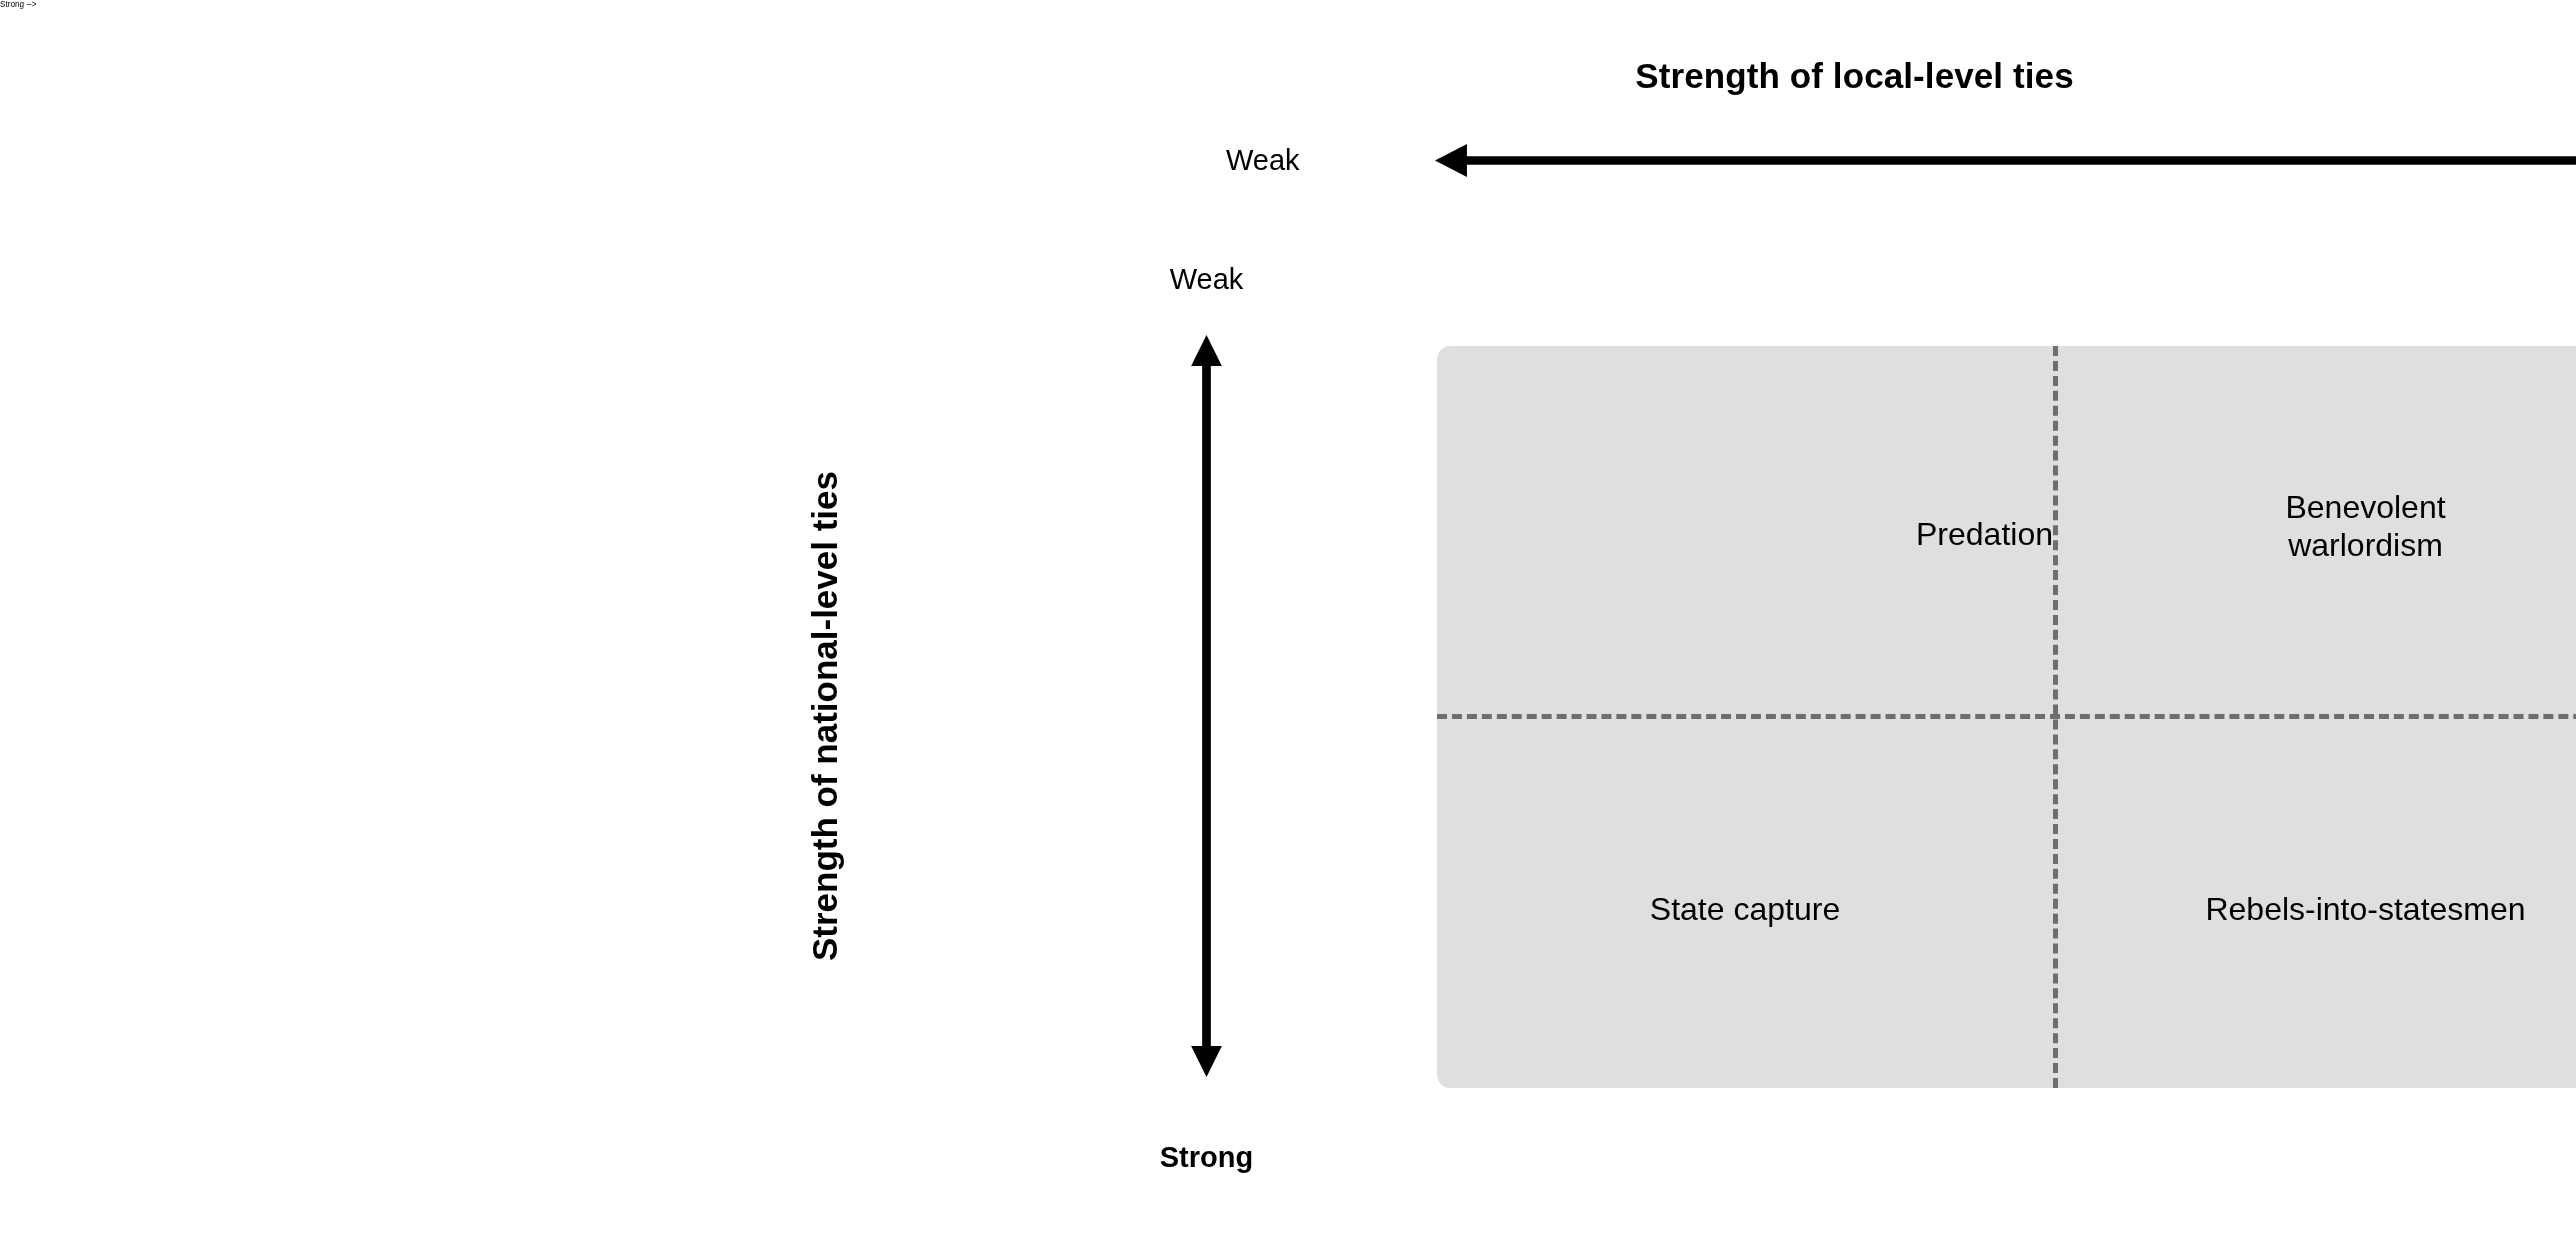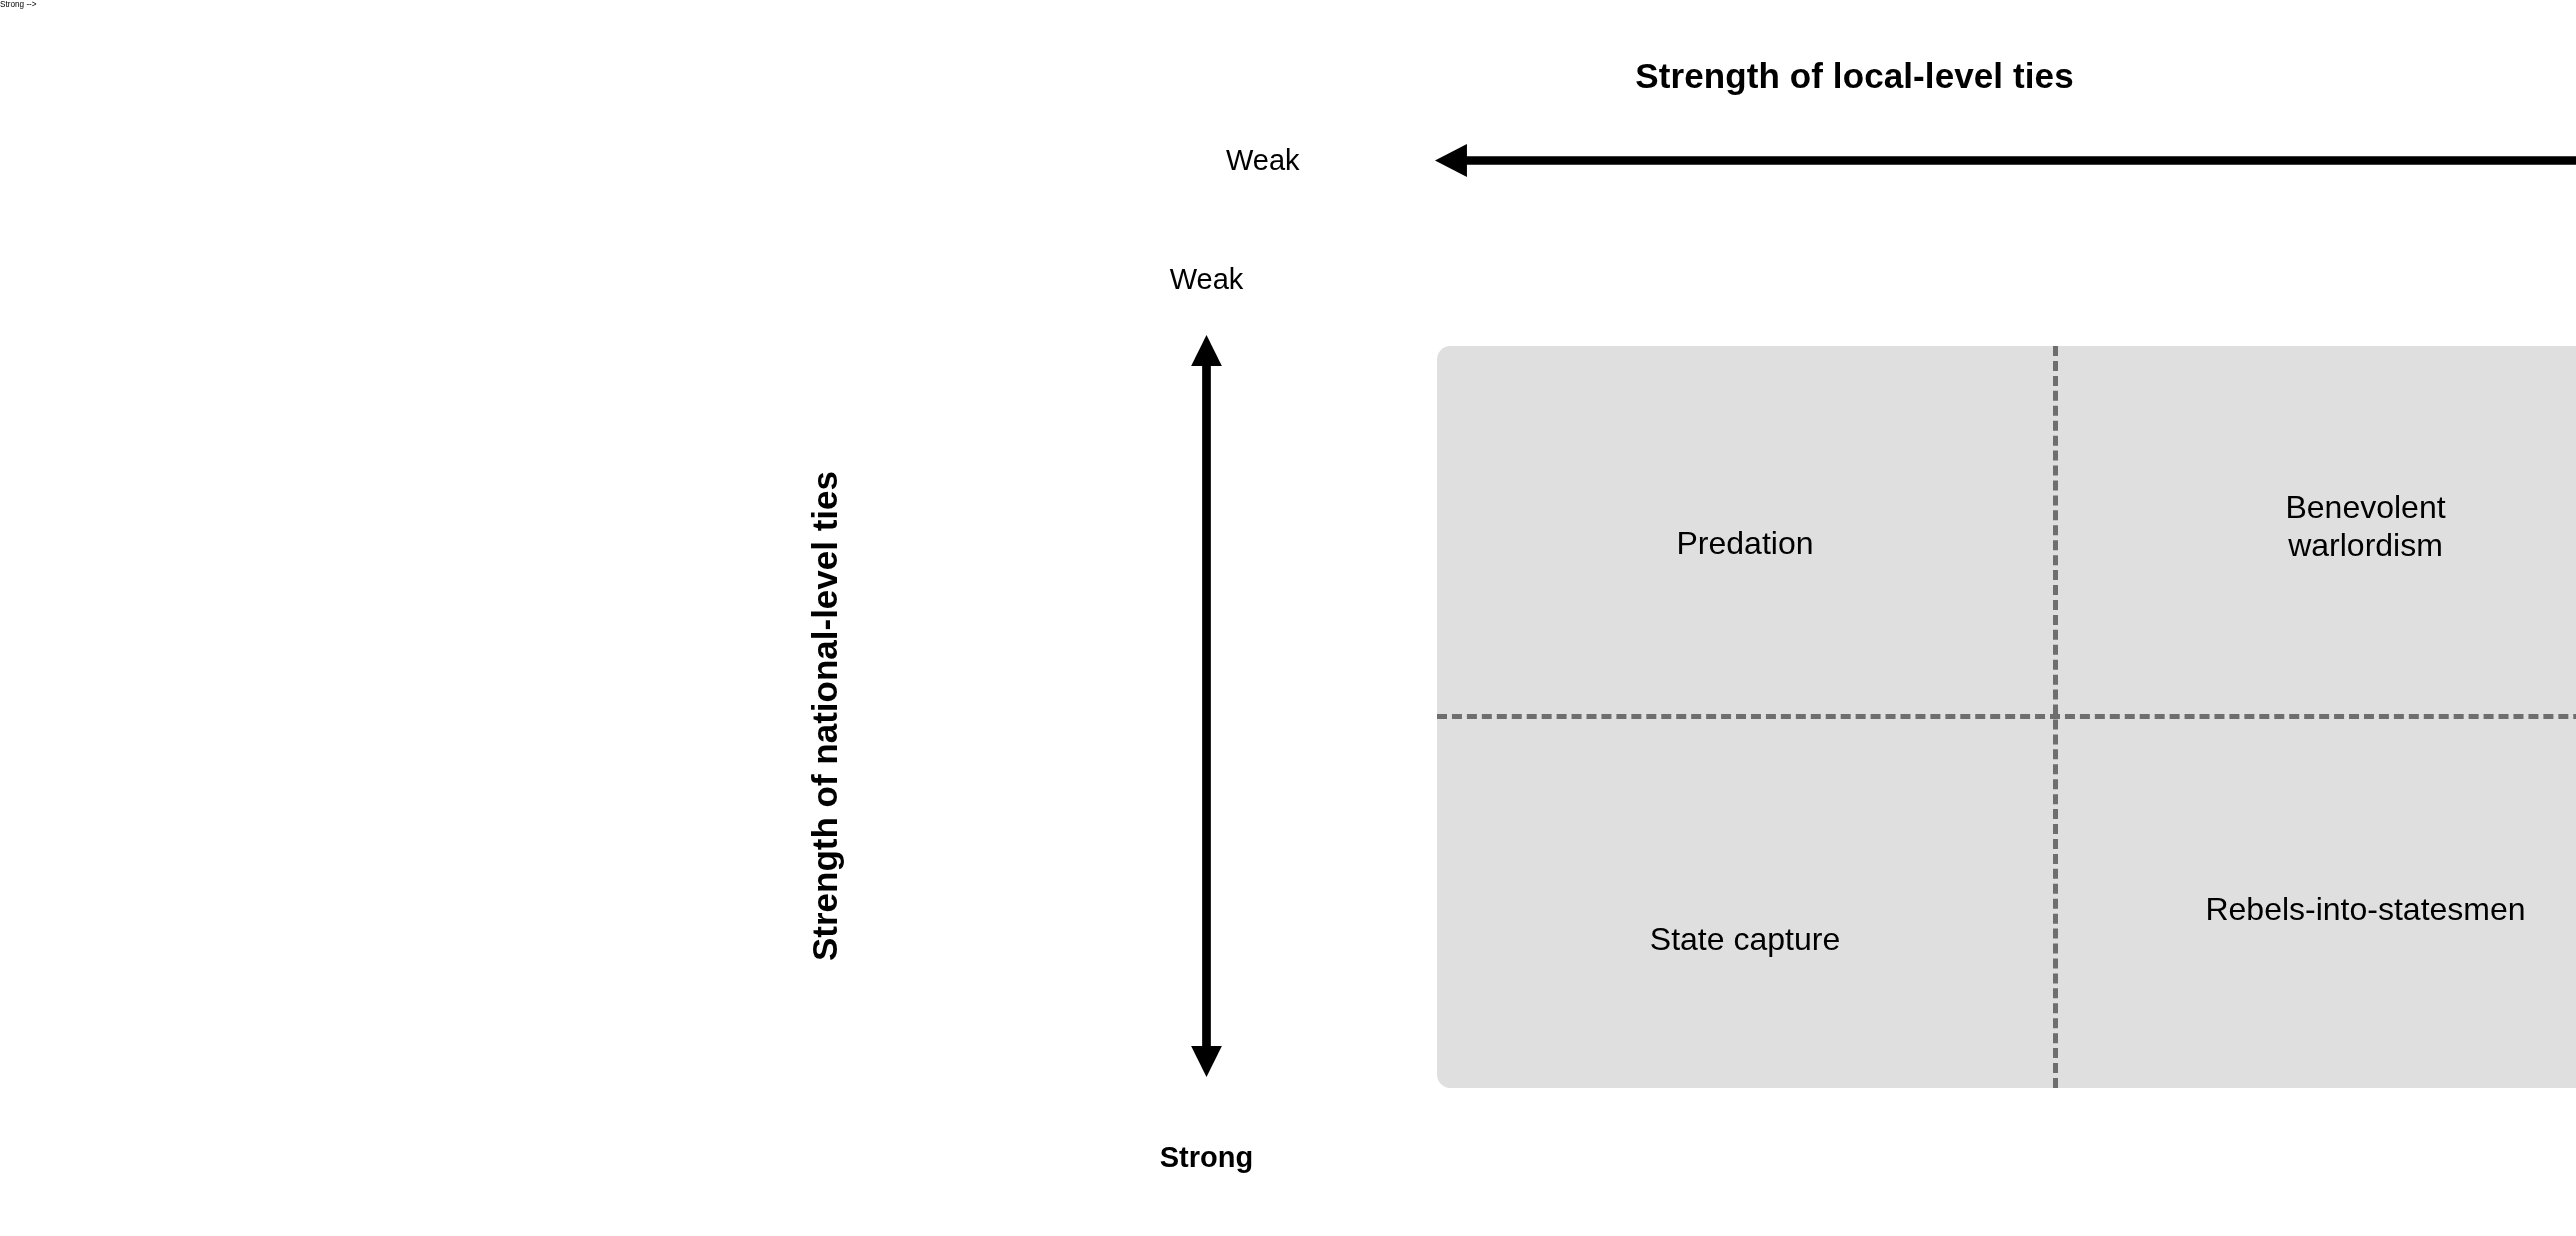--- a/index.html
+++ b/index.html
@@ -132,33 +132,33 @@
   .quad-label {
     position: absolute;
     font-size: 32px;
     line-height: 1.18;
     color: #000000;
     text-align: center;
     white-space: pre-line;
   }
   .quad-label.tl {
     left: 0;
-    top: 179px;
+    top: 170px;
     width: 616px;
-    text-align: center;
+    text-align: right;
   }
   .quad-label.tr {
     left: 621px;
     top: 143px;
     width: 615px;
     text-align: center;
   }
   .quad-label.bl {
     left: 0;
-    top: 575px;
+    top: 545px;
     width: 616px;
   }
   .quad-label.br {
     left: 621px;
     top: 545px;
     width: 615px;
     text-align: center;
   }
 </style>
 </head>

